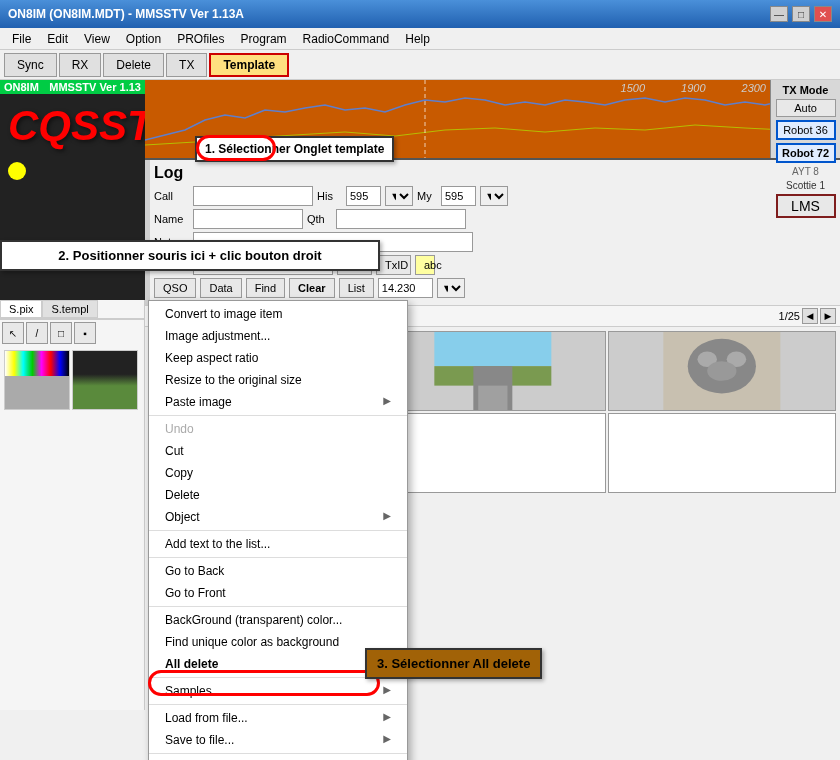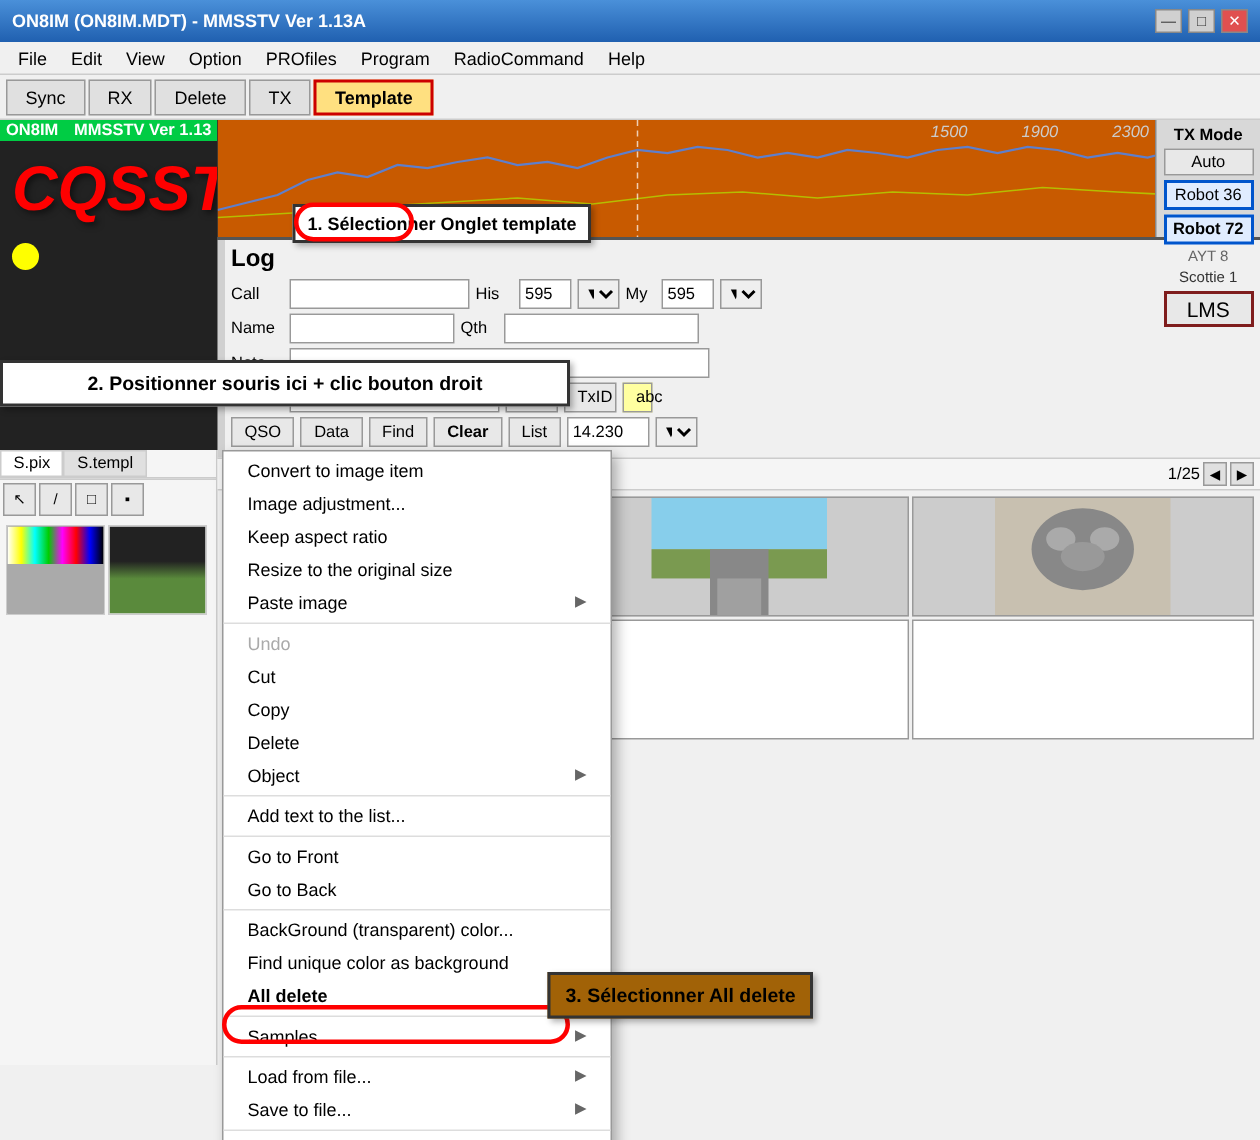--- a/index.html
+++ b/index.html
@@ -575,22 +575,22 @@
     <div class="ctx-item has-submenu">Paste image</div>
     <div class="ctx-separator"></div>
     <div class="ctx-item disabled">Undo</div>
     <div class="ctx-item">Cut</div>
     <div class="ctx-item">Copy</div>
     <div class="ctx-item">Delete</div>
     <div class="ctx-item has-submenu">Object</div>
     <div class="ctx-separator"></div>
     <div class="ctx-item">Add text to the list...</div>
     <div class="ctx-separator"></div>
+    <div class="ctx-item">Go to Back</div>
     <div class="ctx-item">Go to Front</div>
-    <div class="ctx-item">Go to Back</div>
     <div class="ctx-separator"></div>
     <div class="ctx-item">BackGround (transparent) color...</div>
     <div class="ctx-item">Find unique color as background</div>
     <div class="ctx-item highlighted all-delete">All delete</div>
     <div class="ctx-separator"></div>
     <div class="ctx-item has-submenu">Samples</div>
     <div class="ctx-separator"></div>
     <div class="ctx-item has-submenu">Load from file...</div>
     <div class="ctx-item has-submenu">Save to file...</div>
     <div class="ctx-separator"></div>

